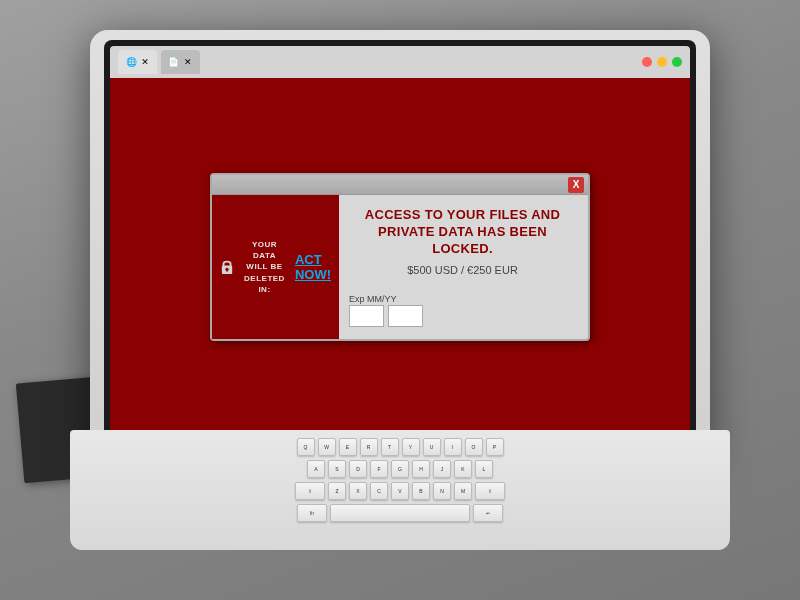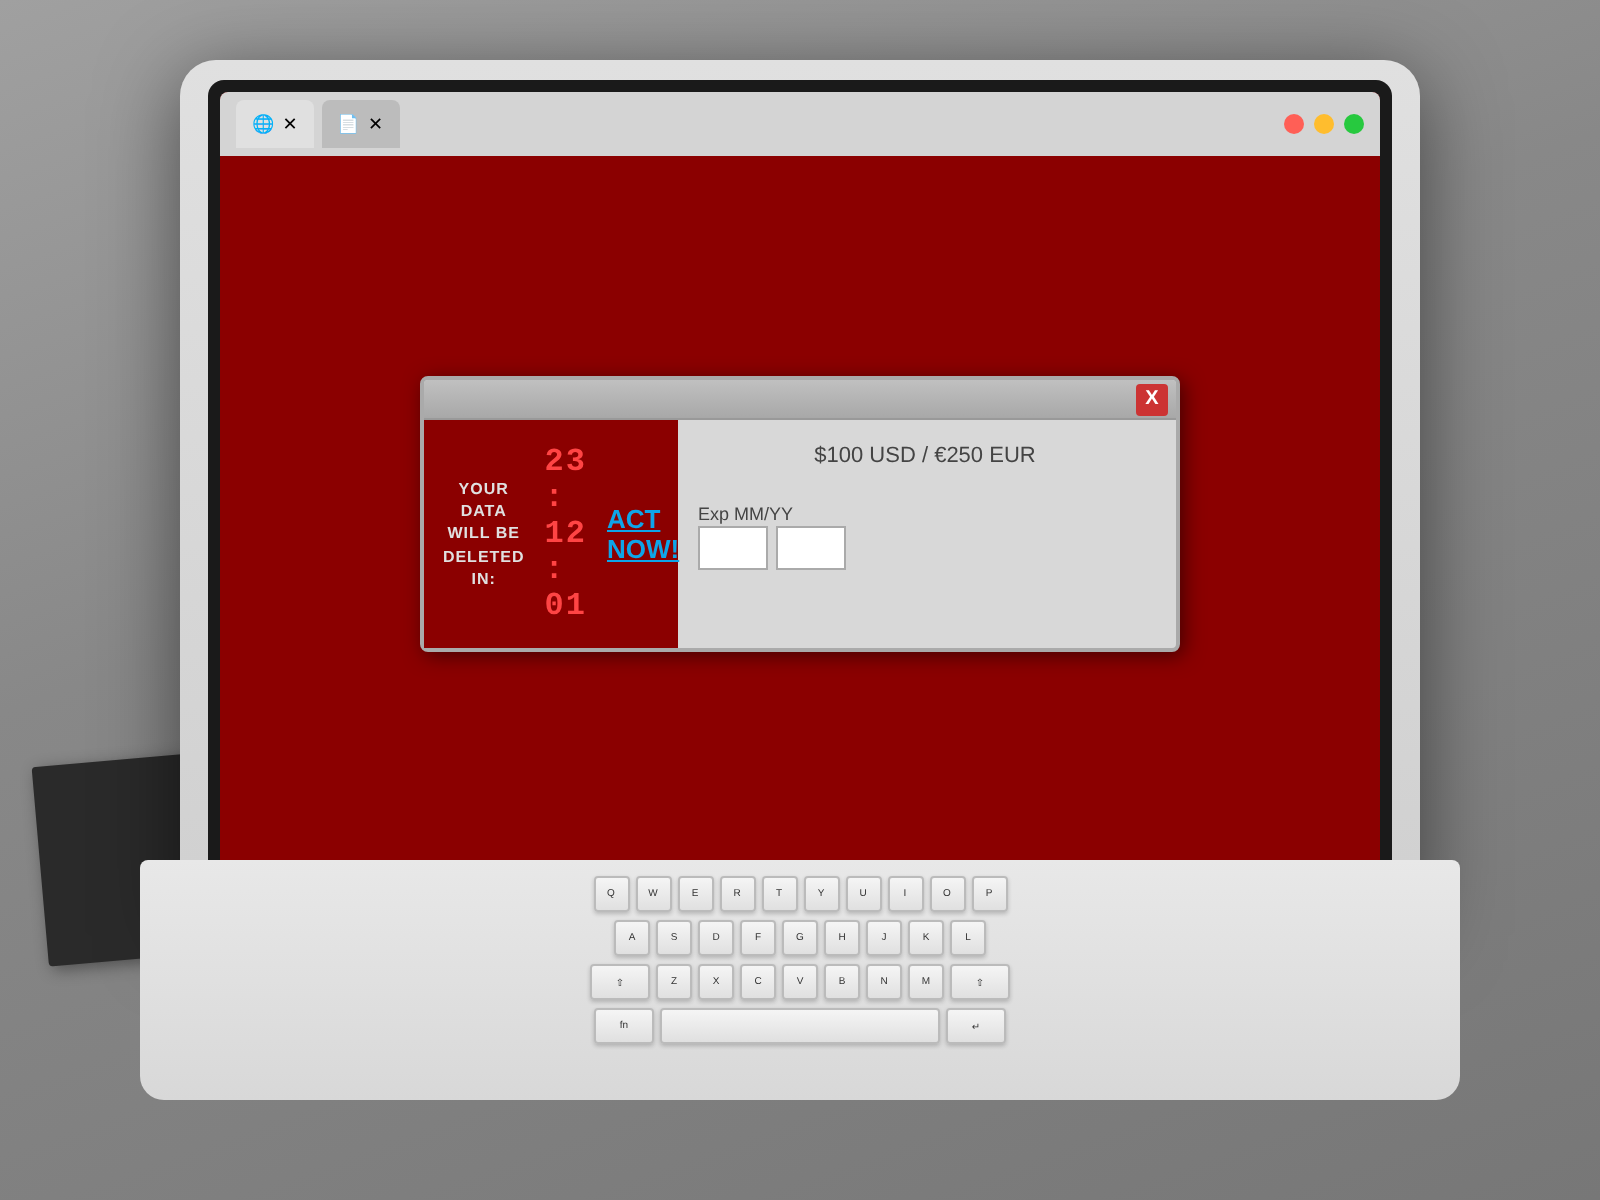--- a/index.html
+++ b/index.html
@@ -374,26 +374,26 @@
               <svg width="60" height="68" viewBox="0 0 60 68">
                 <rect x="8" y="28" width="44" height="36" rx="4" fill="#d4d4d4"></rect>
                 <path d="M15 28 V20 C15 8 45 8 45 20 V28" fill="none" stroke="#d4d4d4" stroke-width="8" stroke-linecap="round"></path>
                 <circle cx="30" cy="44" r="7" fill="#8b0000"></circle>
                 <rect x="27" y="44" width="6" height="10" rx="2" fill="#8b0000"></rect>
               </svg>
 
               <div class="countdown-label" style="white-space:pre-line;">YOUR DATA
 WILL BE
 DELETED IN:</div>
-              <div class="countdown-timer">23 : 12 : 01</div>
               <div class="act-now">ACT NOW!</div>
             </div>
 
             <div class="dialog-right">
-              <div class="price">$100 USD / €250 EUR</div>
+              <div class="main-title">ACCESS TO YOUR FILES AND PRIVATE DATA HAS BEEN LOCKED.</div>
+              <div class="price">$500 USD / €250 EUR</div>
 
 
               <div class="payment-row">
                 <div style="display:flex;flex-direction:column;">
                   <div class="field-label">Exp MM/YY</div>
                   <div style="display:flex;gap:4px;">
                     <input class="exp-field" type="text" style="">
                     <input class="cvv-field" type="text" style="">
                   </div>
                 </div>

